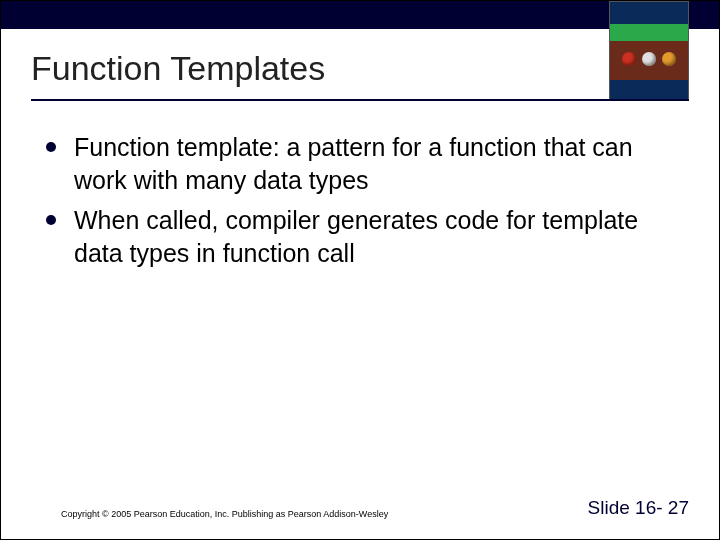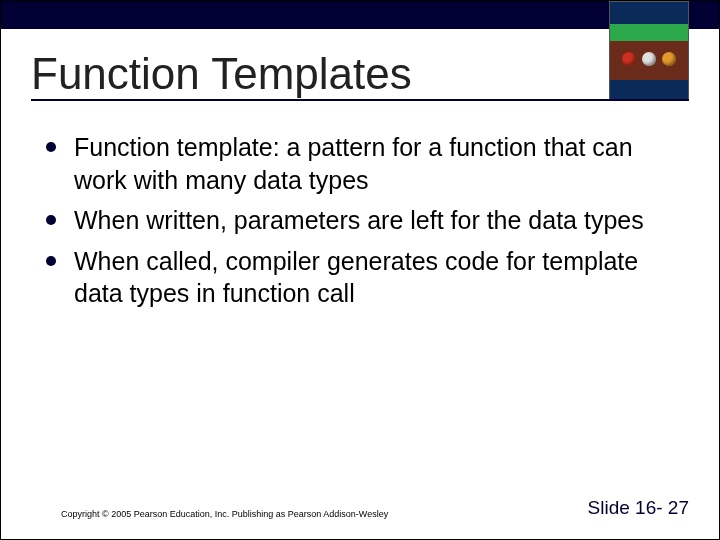--- a/index.html
+++ b/index.html
@@ -37,21 +37,21 @@
     width: 14px; height: 14px; border-radius: 50%;
     box-shadow: inset -2px -2px 3px rgba(0,0,0,.4);
   }
   .b1 { background: #cc3020; }
   .b2 { background: #e0e0e0; }
   .b3 { background: #e39a2c; }
   .title {
     position: absolute;
     top: 48px;
     left: 30px;
-    font-size: 44px;
+    font-size: 34px;
     color: #222;
     font-weight: 400;
   }
   .title-underline {
     position: absolute;
     top: 98px;
     left: 30px;
     right: 30px;
     height: 2px;
     background: #000033;
@@ -120,26 +120,20 @@
 
   <div class="body">
 
     <div class="bullet-item">
       <div class="bullet-dot"></div>
       <div class="bullet-text">
         <span class="term">Function template</span><span>: a pattern for a function that can work with many data types</span>
       </div>
     </div>
 
-    <div class="bullet-item">
-      <div class="bullet-dot"></div>
-      <div class="bullet-text">
-        <span>When written, parameters are left for the data types</span>
-      </div>
-    </div>
 
     <div class="bullet-item">
       <div class="bullet-dot"></div>
       <div class="bullet-text">
         <span>When called, compiler generates code for template data types in function call</span>
       </div>
     </div>
 
   </div>
 

